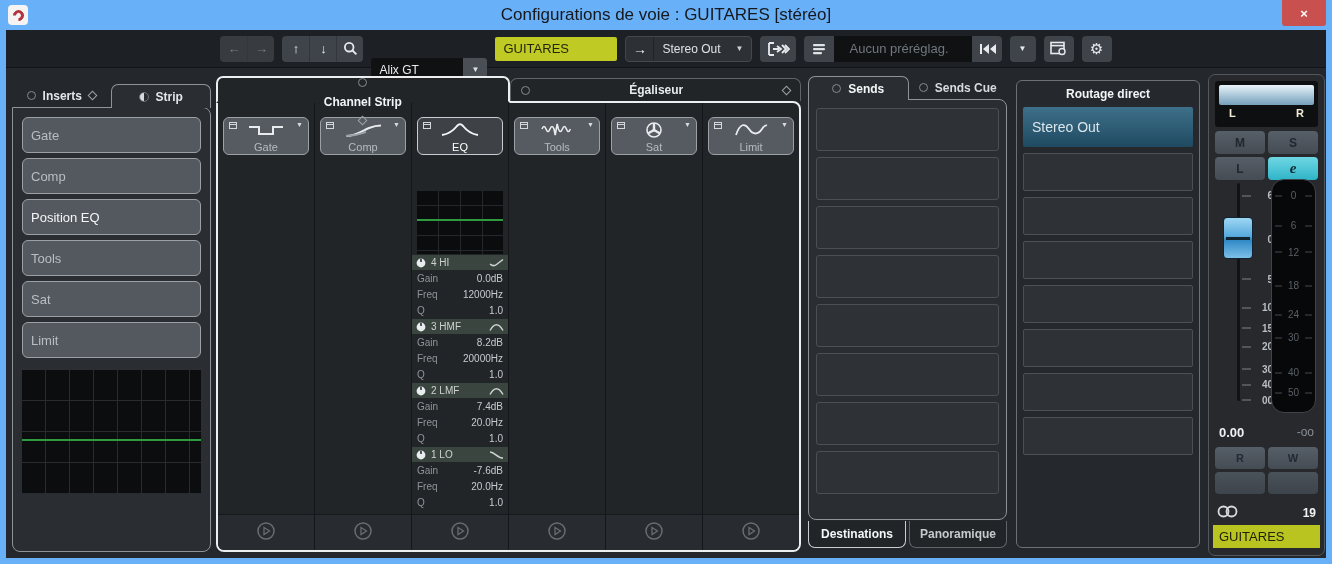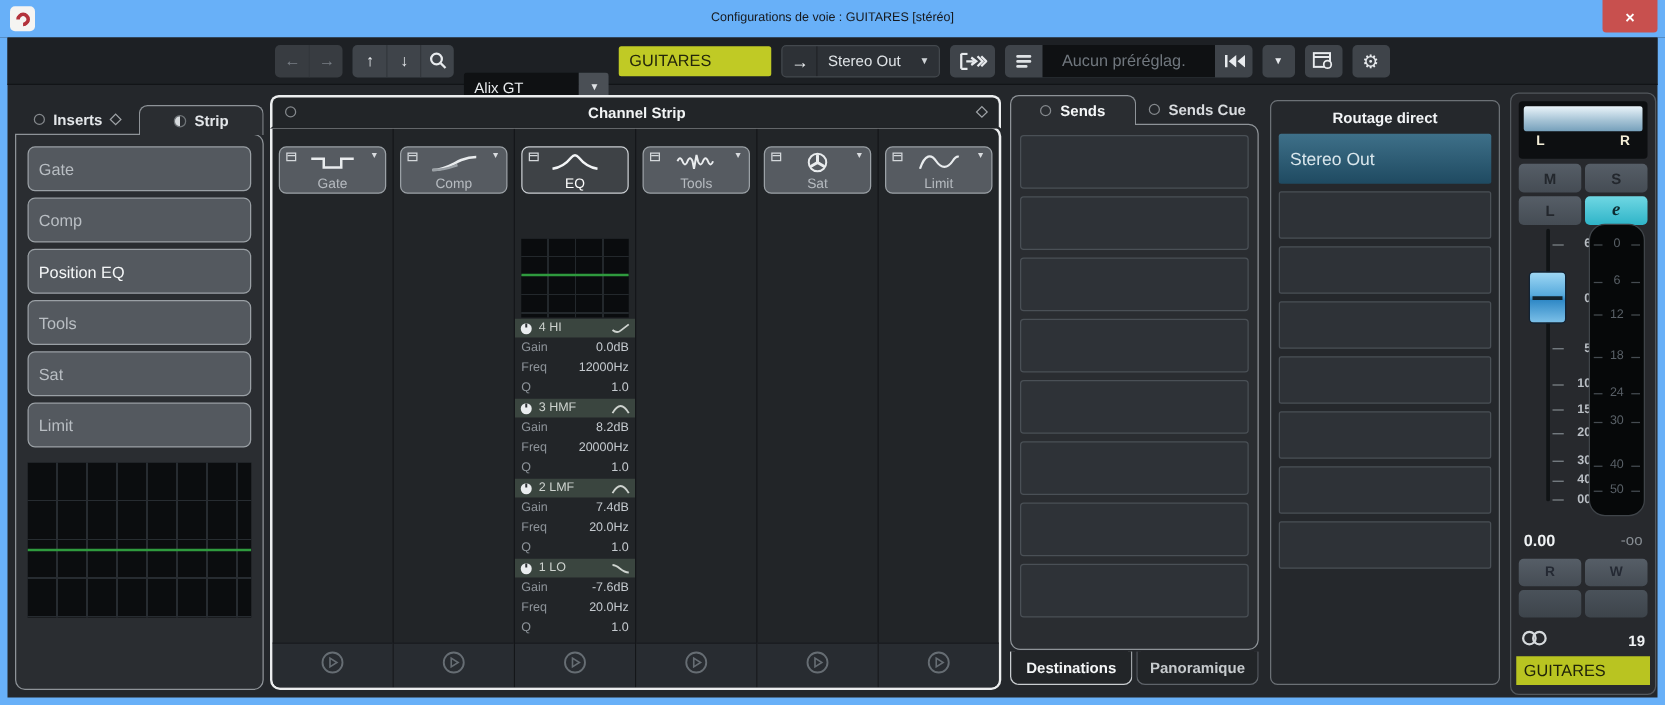--- a/index.html
+++ b/index.html
@@ -3,21 +3,21 @@
 <meta charset="utf-8">
 <style>
   * { box-sizing: border-box; margin: 0; padding: 0; }
   html,body { background:#101113; }
   body { font-family:"Liberation Sans", sans-serif; }
   .window { position:relative; width:1332px; height:564px; background:#24272b; overflow:hidden; }
 
   
   .titlebar { position:absolute; left:0; top:0; width:1332px; height:30px; background:#68b0f8; }
   .title { position:absolute; left:0; right:0; top:0; height:30px; line-height:30px; text-align:center;
-           font-size:10px; color:#16181c; }
+           font-size:17px; color:#16181c; }
   .app-logo { position:absolute; left:8px; top:5px; width:20px; height:20px; background:#f5f4f2; border-radius:4px;
               display:flex; align-items:center; justify-content:center; }
   .app-logo i { display:block; width:11px; height:11px; border:3px solid #b3323c; border-radius:50%;
                 border-left-color:transparent; transform:rotate(-45deg); }
   .close-btn { position:absolute; right:6px; top:0; width:44px; height:26px; background:#c8504e; color:#fff;
                font-size:13px; font-weight:bold; display:flex; align-items:center; justify-content:center;
                border-radius:0 0 3px 3px; }
   .edge-l { position:absolute; left:0; top:30px; bottom:0; width:6px; background:#68b0f8; }
   .edge-r { position:absolute; right:0; top:30px; bottom:0; width:6px; background:#68b0f8; }
   .edge-b { position:absolute; left:0; bottom:0; width:100%; height:6px; background:#68b0f8; }
@@ -61,21 +61,21 @@
   .curve-display { position:relative; margin-top:12px; height:124px; background:#0b0d0f; overflow:hidden;
       background-image:repeating-linear-gradient(to right, transparent 0 23px, #272c31 23px 24px),
                        repeating-linear-gradient(to bottom, transparent 0 30px, #272c31 30px 31px); }
   .green-line { position:absolute; left:0; right:0; height:2px; background:#2f9a3e; }
 
   
   .strip-panel { position:absolute; left:216px; top:76px; width:585px; bottom:12px; }
   .sp-tabs { display:flex; height:25px; }
   .sp-tab { flex:1; display:flex; align-items:center; padding:0 10px; gap:8px; font-size:12px; font-weight:bold; color:#f2f4f5; }
   .sp-tab .lab { flex:1; text-align:center; }
-  .sp-tab.active { background:#222528; border:2px solid #eceeef; border-bottom-color:#222528; border-radius:7px 7px 0 0; margin-bottom:-2px; z-index:3; position:relative; }
+  .sp-tab.active { background:#222528; border:2px solid #eceeef; border-bottom-color:#222528; border-radius:7px 7px 0 0; margin-bottom:-2px; z-index:3; position:relative;flex-direction:column; }
   .sp-tab.inactive { height:23px; margin-top:2px; background:#222528; border:1px solid #5f646a; border-bottom:none; border-radius:7px 7px 0 0; color:#e8eaec; }
   .sp-body { position:absolute; left:0; right:0; top:25px; bottom:0; background:#222528; border:2px solid #eceeef;
              border-radius:0 8px 8px 8px; display:flex; overflow:hidden; z-index:2; }
   .mod-col { flex:1; position:relative; border-right:1px solid #141619; }
   .mod-col:last-child { border-right:none; }
   .mod-footer { position:absolute; left:0; right:0; bottom:0; height:36px; background:#282c31; border-top:1px solid #17191c;
                 display:flex; align-items:center; justify-content:center; }
   .mod-header { position:relative; margin:14px 5px 0; height:38px; background:#565b61; border:1px solid #9ba1a6; border-radius:6px; }
   .mod-header.selected { background:#3e4246; border-color:#c9cdd1; }
   .mod-header .sq { position:absolute; left:5px; top:4px; width:8px; height:7px; border:1px solid #d4d8db; }
@@ -250,20 +250,25 @@
     </div>
   </div>
 
   <div class="strip-panel">
     <div class="sp-tabs">
       <div class="sp-tab active">
         <span class="cir"></span>
         <span class="lab">Channel Strip</span>
         <span class="dia"></span>
       </div>
+      <div class="sp-tab inactive">
+        <span class="cir"></span>
+        <span class="lab">Égaliseur</span>
+        <span class="dia"></span>
+      </div>
     </div>
     <div class="sp-body">
 
       <div class="mod-col">
         <div class="mod-header">
           <span class="sq"></span>
           <span class="tri">▼</span>
           <span class="micon">
             <svg width="46" height="18" viewBox="0 0 46 18">
                 <path d="M6 6 H16 V13 H30 V6 H40" fill="none" stroke="#e9ecee" stroke-width="2"></path>

